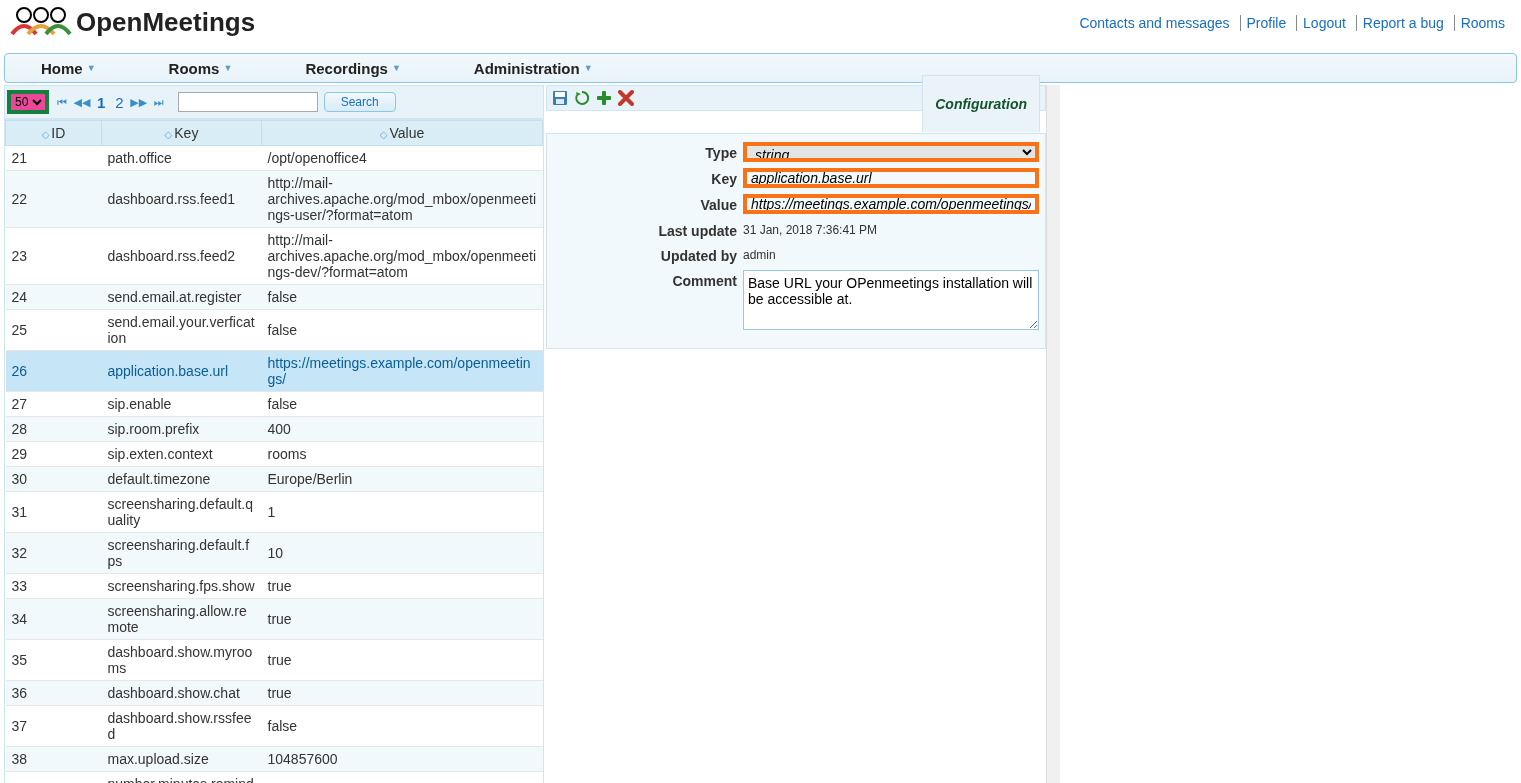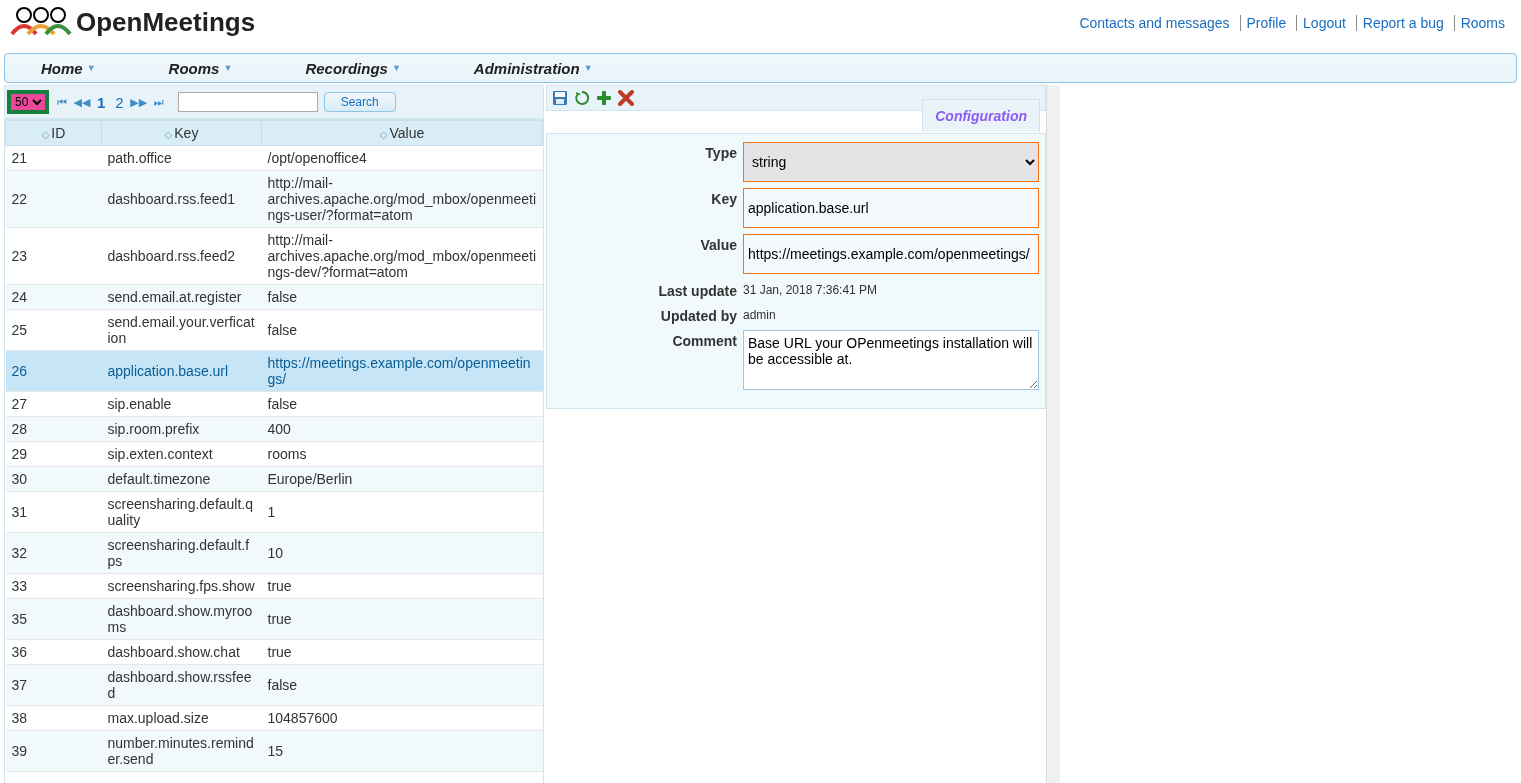--- a/index.html
+++ b/index.html
@@ -51,21 +51,20 @@
     padding: 0 36px;
     font-weight: bold;
     font-size: 15px;
     color: #222;
     display: flex;
     align-items: center;
     gap: 4px;
     cursor: pointer;
     height: 100%;
     border-right: 1px solid transparent;
-    font-style: italic;
   }
   .menubar .caret {
     font-size: 9px;
     color: #5a9cc7;
   }
   .body-wrap {
     display: flex;
     padding: 0 4px;
     gap: 2px;
   }
@@ -191,24 +190,24 @@
     position: relative;
   }
   .form-title-tab {
     position: absolute;
     top: -1px;
     right: 6px;
     transform: translateY(-100%);
     border: 1px solid #d0e5f0;
     border-bottom: none;
     background: #eaf3f8;
-    padding: 8px 12px;
+    padding: 20px 12px;
     font-style: italic;
     font-weight: bold;
-    color: #8b5cf6;
+    color: #14532d;
     font-size: 14px;
   }
   .form-row {
     display: flex;
     align-items: flex-start;
     margin-bottom: 6px;
   }
   .form-row label {
     width: 190px;
     text-align: right;
@@ -218,25 +217,26 @@
     color: #333;
     padding-top: 3px;
   }
   .form-row .val {
     flex: 1;
     font-size: 12px;
     padding-top: 3px;
   }
   .form-row select, .form-row input[type=text] {
     flex: 1;
-    border: 1px solid #f97316;
+    border: 4px solid #f97316;
     background: #f3f9fc;
     font-size: 14px;
-    height: 40px;
+    height: 20px;
     padding: 0 4px;
+    font-style: italic;
   }
   .form-row select { background: #e4e4e4; }
   .form-row textarea {
     flex: 1;
     border: 1px solid #9cc6e0;
     background: #fff;
     font-size: 14px;
     padding: 4px;
     height: 60px;
     resize: both;
@@ -383,20 +383,25 @@
               <td class="col-val">1</td>
             </tr>
             <tr>
               <td class="col-id">32</td>
               <td class="col-key">screensharing.default.fps</td>
               <td class="col-val">10</td>
             </tr>
             <tr>
               <td class="col-id">33</td>
               <td class="col-key">screensharing.fps.show</td>
+              <td class="col-val">true</td>
+            </tr>
+            <tr>
+              <td class="col-id">34</td>
+              <td class="col-key">screensharing.allow.remote</td>
               <td class="col-val">true</td>
             </tr>
             <tr>
               <td class="col-id">35</td>
               <td class="col-key">dashboard.show.myrooms</td>
               <td class="col-val">true</td>
             </tr>
             <tr>
               <td class="col-id">36</td>
               <td class="col-key">dashboard.show.chat</td>

